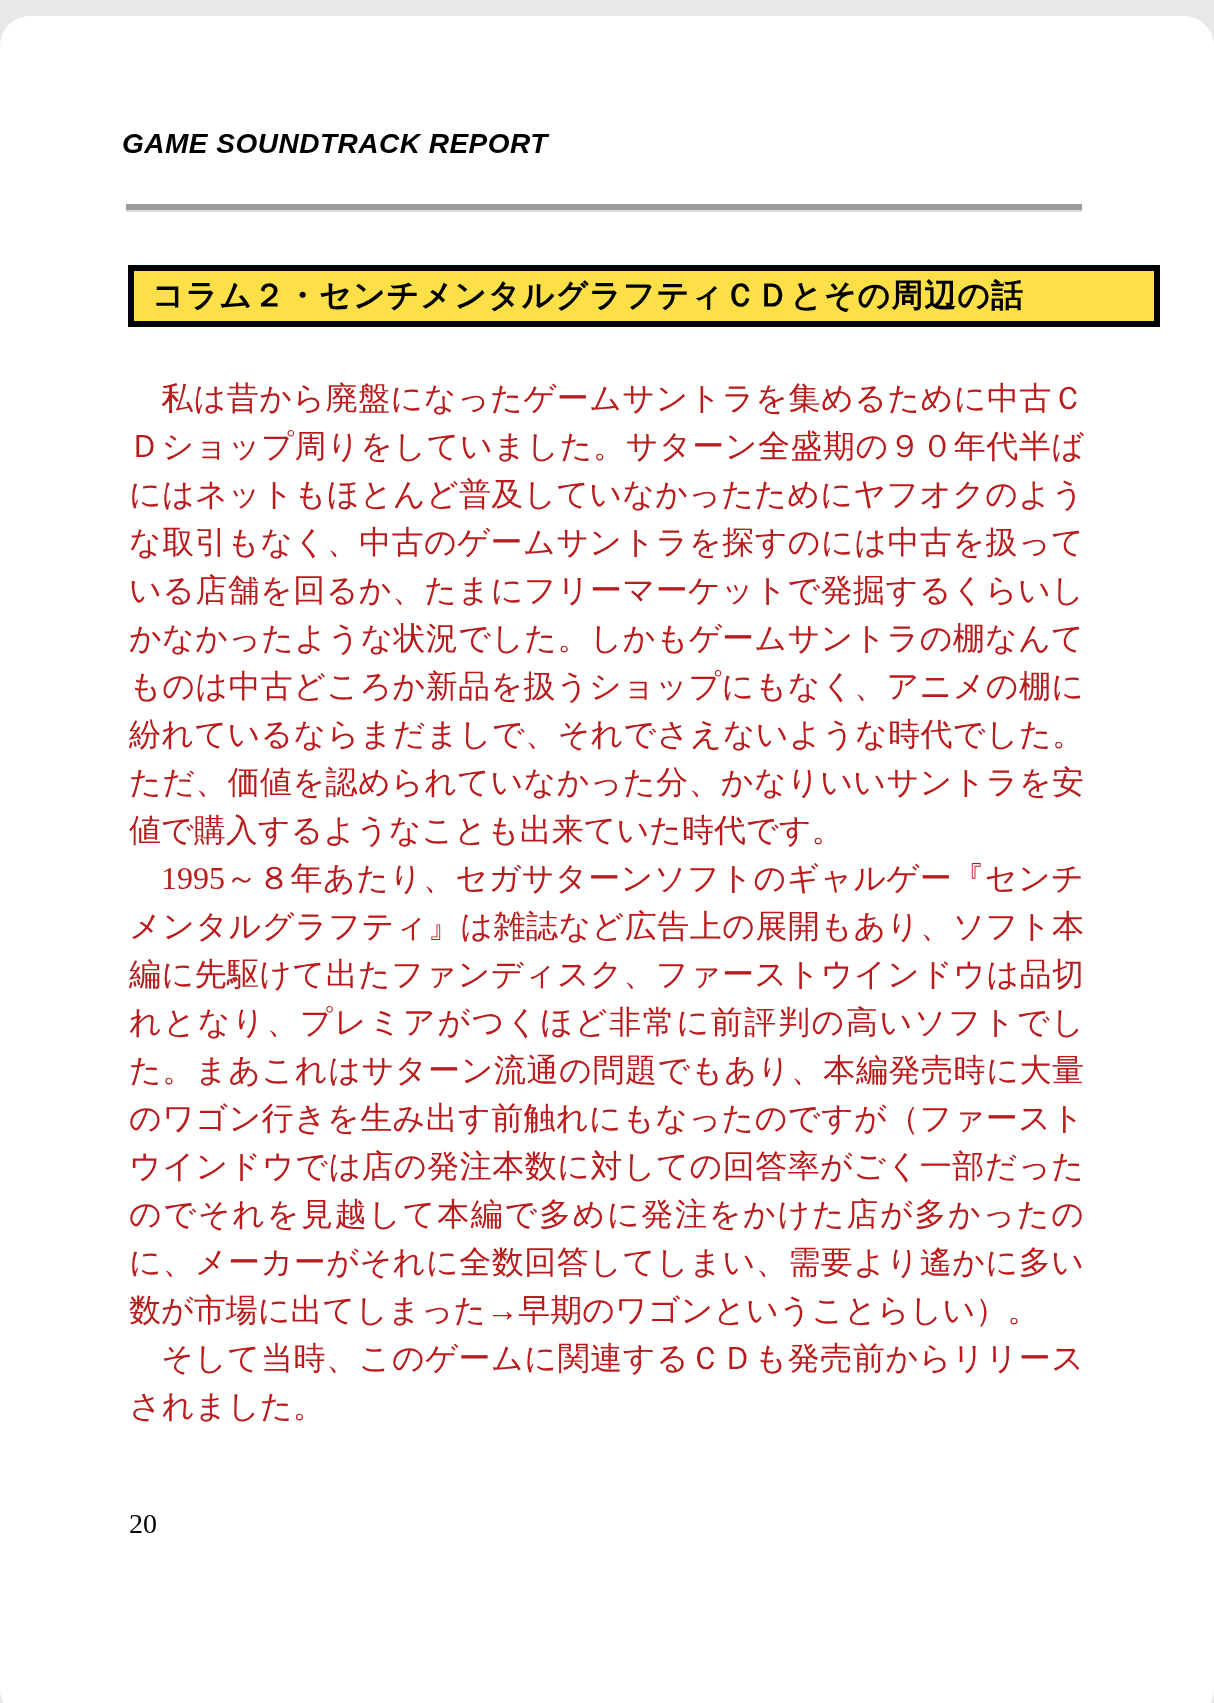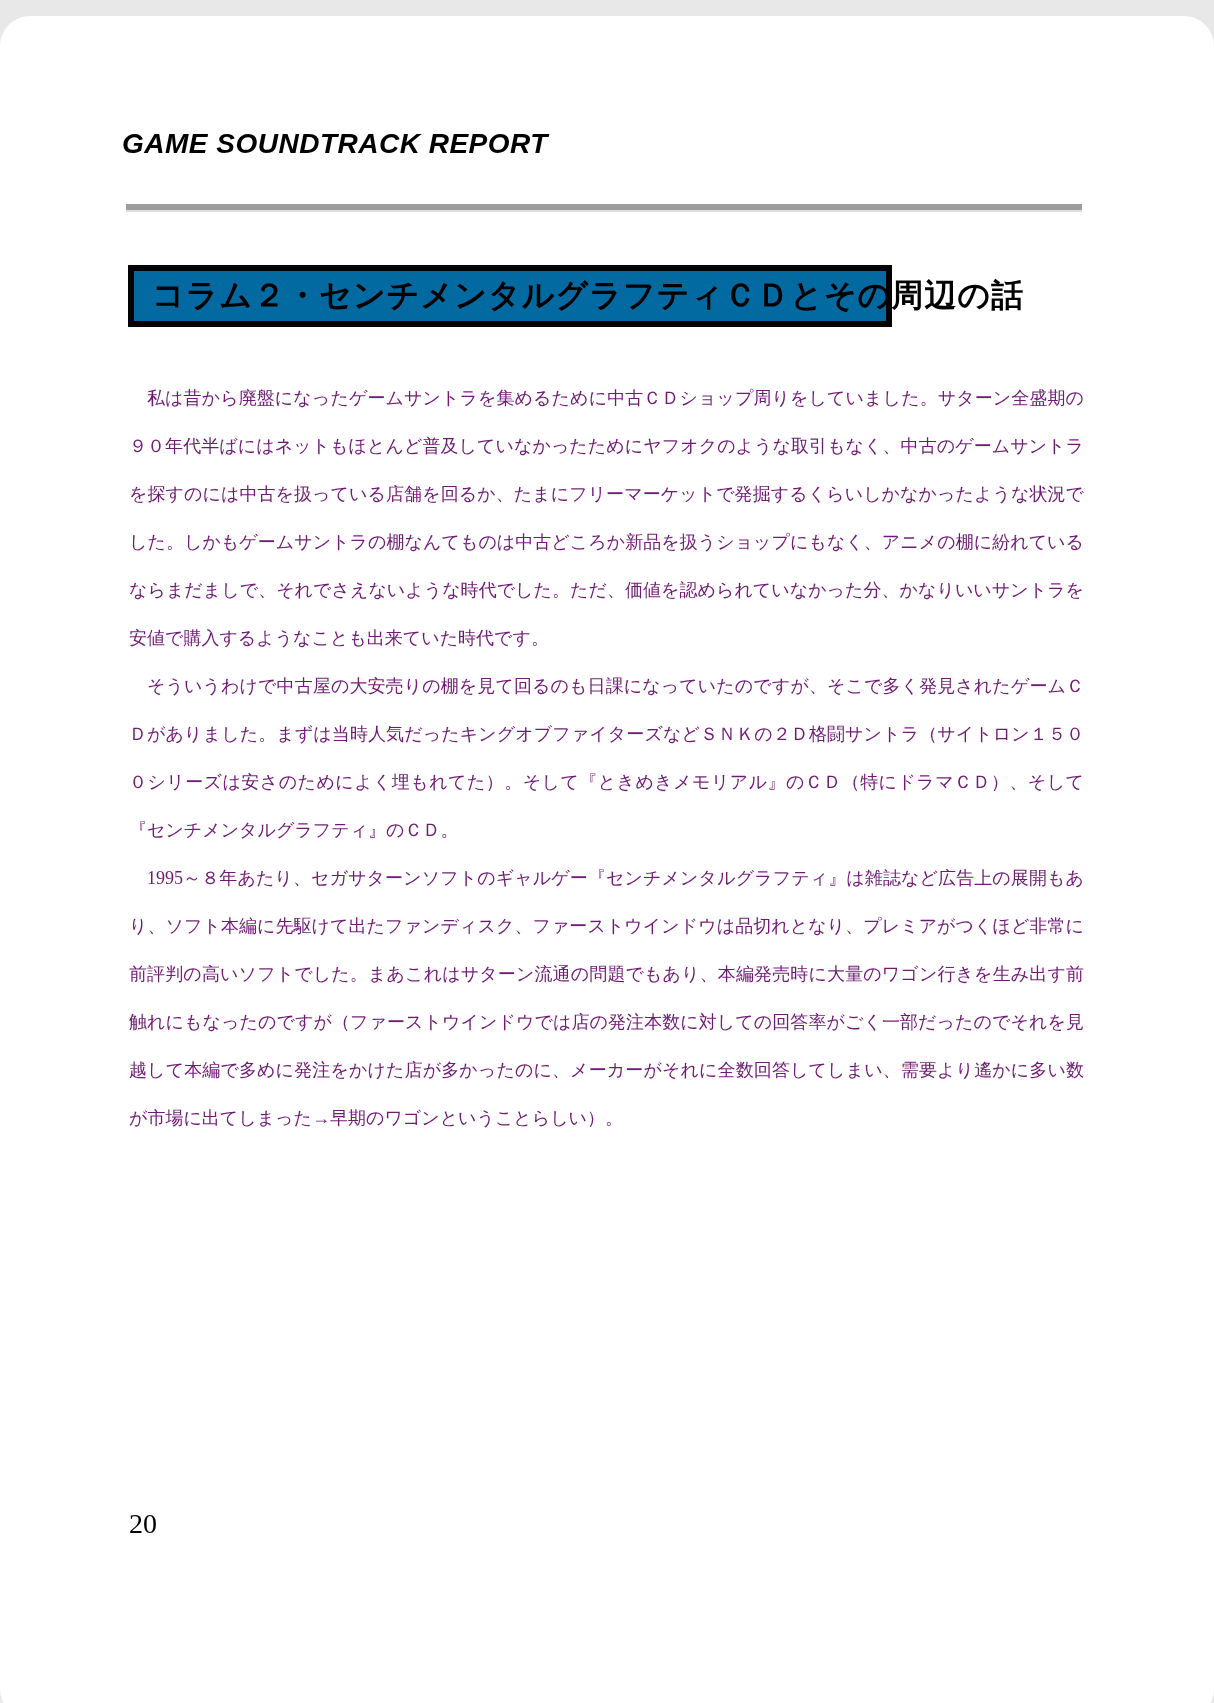--- a/index.html
+++ b/index.html
@@ -38,49 +38,49 @@
     width: 956px;
     height: 6px;
     background: #9c9c9c;
     box-shadow: 0 2px 0 #dedede;
   }
   
   .column-title-box {
     position: absolute;
     left: 128px;
     top: 249px;
-    width: 764px;
+    width: 1032px;
     height: 62px;
     box-sizing: border-box;
     border: 6px solid #000000;
-    background: #0369a1;
+    background: #fde047;
     display: flex;
     align-items: center;
     padding-left: 18px;
   }
   .column-title-text {
     font-family: "Liberation Sans", "DejaVu Sans", sans-serif;
     font-weight: bold;
     font-size: 32px;
     letter-spacing: 1px;
     white-space: nowrap;
     color: #000000;
   }
   
   .body-text {
     position: absolute;
     left: 129px;
     top: 358px;
     width: 955px;
     font-family: "Liberation Serif", "DejaVu Serif", serif;
-    font-size: 18px;
+    font-size: 32px;
     line-height: 48px;
     text-align: justify;
     text-justify: inter-character;
-    color: #701a75;
+    color: #b91c1c;
   }
   .body-text p {
     margin: 0;
     padding: 0;
     text-indent: 1em;
   }
   
   .page-number {
     position: absolute;
     left: 129px;
@@ -100,19 +100,19 @@
   <div class="report-header">GAME SOUNDTRACK REPORT</div>
 
   <div class="header-rule"></div>
 
   <div class="column-title-box">
     <span class="column-title-text">コラム２・センチメンタルグラフティＣＤとその周辺の話</span>
   </div>
 
   <div class="body-text">
     <p>私は昔から廃盤になったゲームサントラを集めるために中古ＣＤショップ周りをしていました。サターン全盛期の９０年代半ばにはネットもほとんど普及していなかったためにヤフオクのような取引もなく、中古のゲームサントラを探すのには中古を扱っている店舗を回るか、たまにフリーマーケットで発掘するくらいしかなかったような状況でした。しかもゲームサントラの棚なんてものは中古どころか新品を扱うショップにもなく、アニメの棚に紛れているならまだましで、それでさえないような時代でした。ただ、価値を認められていなかった分、かなりいいサントラを安値で購入するようなことも出来ていた時代です。</p>
-    <p>そういうわけで中古屋の大安売りの棚を見て回るのも日課になっていたのですが、そこで多く発見されたゲームＣＤがありました。まずは当時人気だったキングオブファイターズなどＳＮＫの２Ｄ格闘サントラ（サイトロン１５００シリーズは安さのためによく埋もれてた）。そして『ときめきメモリアル』のＣＤ（特にドラマＣＤ）、そして『センチメンタルグラフティ』のＣＤ。</p>
     <p>1995～８年あたり、セガサターンソフトのギャルゲー『センチメンタルグラフティ』は雑誌など広告上の展開もあり、ソフト本編に先駆けて出たファンディスク、ファーストウインドウは品切れとなり、プレミアがつくほど非常に前評判の高いソフトでした。まあこれはサターン流通の問題でもあり、本編発売時に大量のワゴン行きを生み出す前触れにもなったのですが（ファーストウインドウでは店の発注本数に対しての回答率がごく一部だったのでそれを見越して本編で多めに発注をかけた店が多かったのに、メーカーがそれに全数回答してしまい、需要より遙かに多い数が市場に出てしまった→早期のワゴンということらしい）。</p>
+    <p>そして当時、このゲームに関連するＣＤも発売前からリリースされました。</p>
   </div>
 
   <div class="page-number">20</div>
 
 </div>
 
 </body></html>

